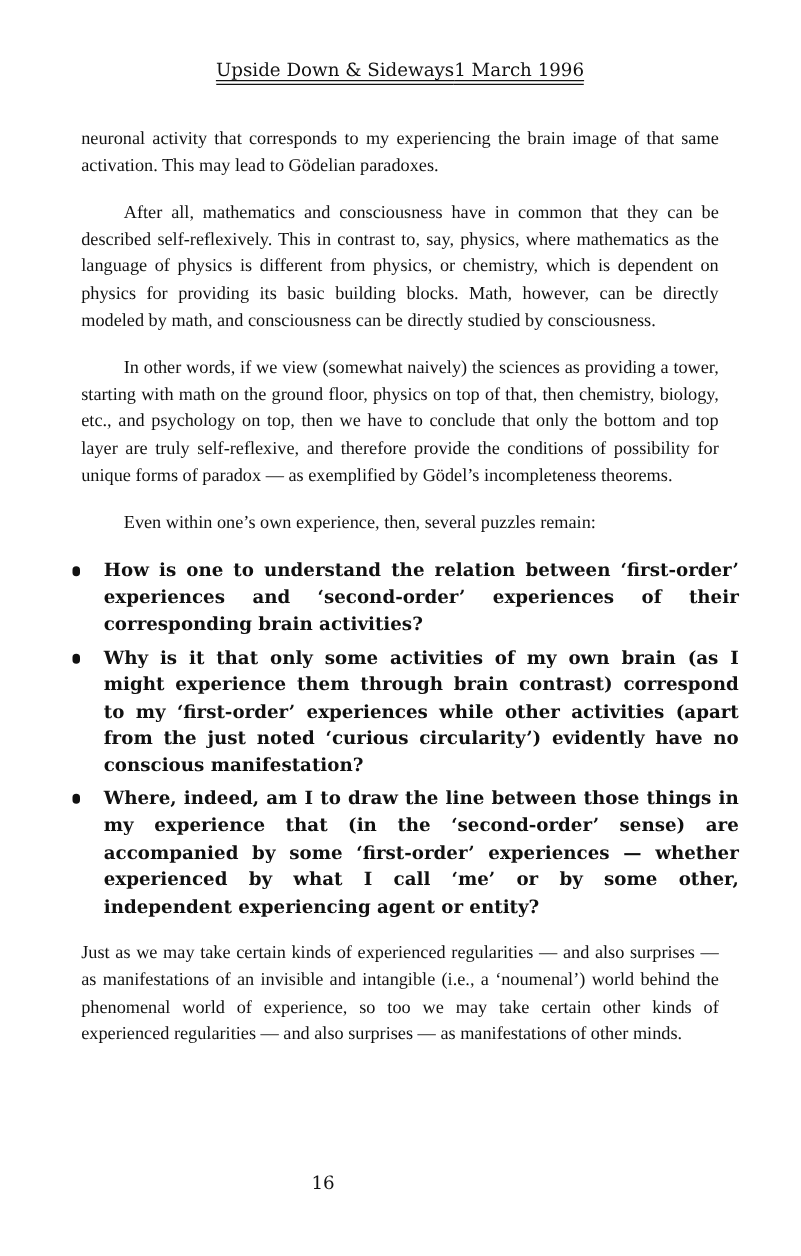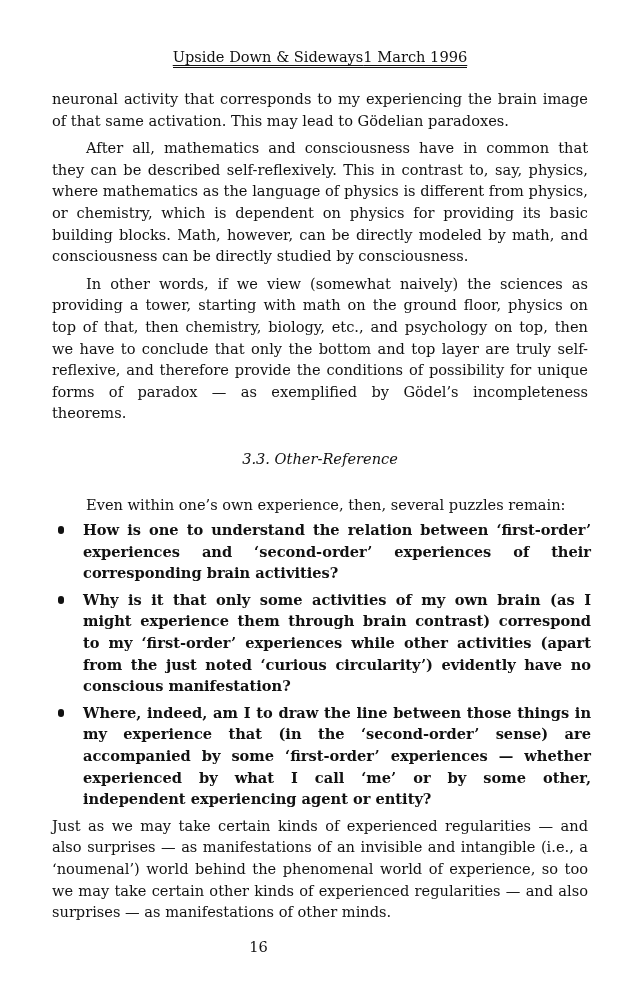--- a/index.html
+++ b/index.html
@@ -10,21 +10,21 @@
       color: #111111; font-size: 14.6px; line-height: 21.6px;
     }
     .header {
       display: flex; justify-content: center; align-items: flex-end;
       height: 24px;
     }
     .hdr-item {
       text-decoration: underline; text-decoration-thickness: 1px; text-underline-offset: 3px;
       border-bottom: 1px solid #111; padding-bottom: 1px; line-height: 18px;
     }
-    .para { margin: 3px; text-align: justify; }
+    .para { margin: 16px; text-align: justify; font-family: Liberation Serif, serif; }
     .indent { text-indent: 34px; }
     .gap { margin-top: 6px; }
     .section-title {
       text-align: center; font-style: italic; margin-top: 24px; margin-bottom: 24px;
     }
     .bullets { list-style: none; margin: 4px 0 0 0; padding: 0; }
     .bullets li { position: relative; padding-left: 34px; text-align: justify; margin-bottom: 5px; font-weight: bold; }
     .bullet-dot {
       position: absolute; left: 9px; top: 7px; width: 6px; height: 8px;
       background: #111; border-radius: 3px;
@@ -40,21 +40,20 @@
     <span class="hdr-item">Upside Down &amp; Sideways</span>
     <span class="hdr-item">1 March 1996</span>
   </div>
 
   <div style="height:17px"></div>
 
   <p class="para">neuronal activity that corresponds to my experiencing the brain image of that same activation. This may lead to Gödelian paradoxes.</p>
   <p class="para indent gap">After all, mathematics and consciousness have in common that they can be described self-reflexively. This in contrast to, say, physics, where mathematics as the language of physics is different from physics, or chemistry, which is dependent on physics for providing its basic building blocks. Math, however, can be directly modeled by math, and consciousness can be directly studied by consciousness.</p>
   <p class="para indent gap">In other words, if we view (somewhat naively) the sciences as providing a tower, starting with math on the ground floor, physics on top of that, then chemistry, biology, etc., and psychology on top, then we have to conclude that only the bottom and top layer are truly self-reflexive, and therefore provide the conditions of possibility for unique forms of paradox — as exemplified by Gödel’s incompleteness theorems.</p>
 
-  <div class="section-title">3.3. Other-Reference</div>
 
   <p class="para indent">Even within one’s own experience, then, several puzzles remain:</p>
 
   <ul class="bullets">
     <li>
       <span class="bullet-dot"></span>
       <span>How is one to understand the relation between ‘first-order’ experiences and ‘second-order’ experiences of their corresponding brain activities?</span>
     </li>
     <li>
       <span class="bullet-dot"></span>

